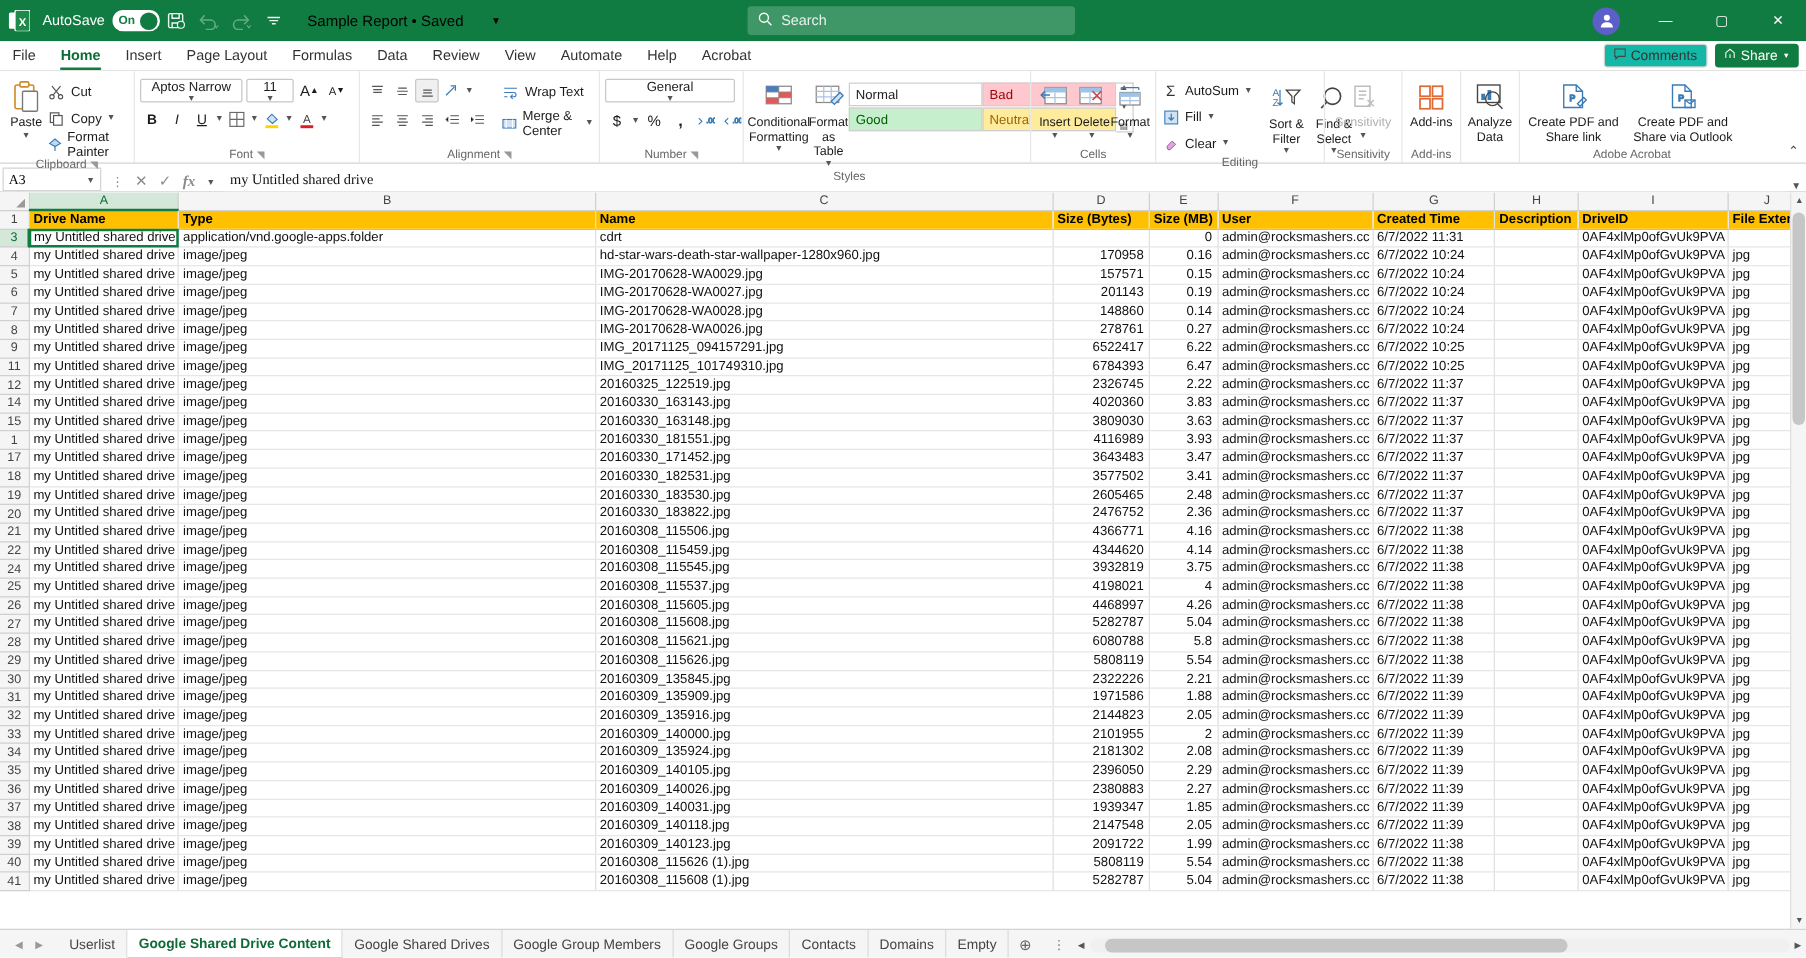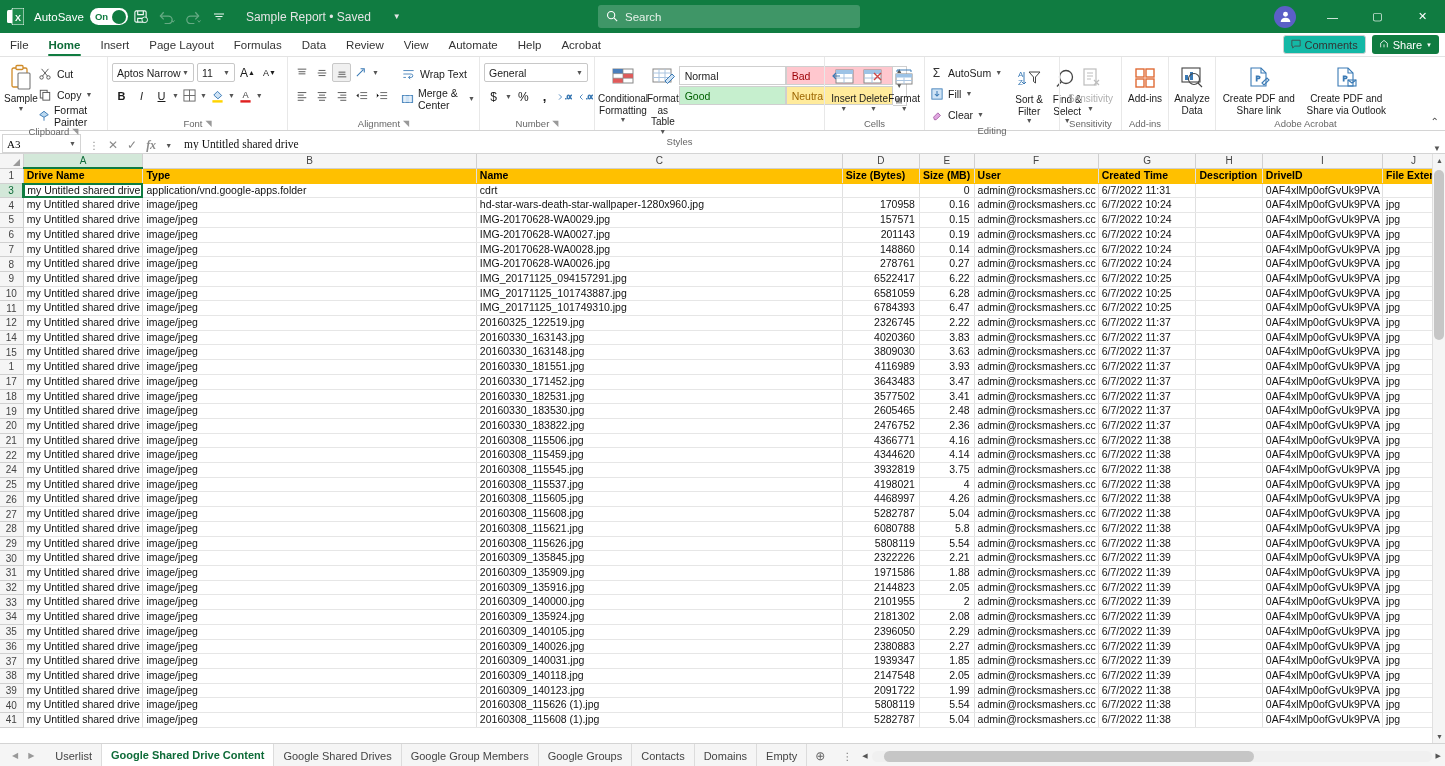--- a/index.html
+++ b/index.html
@@ -32,21 +32,21 @@
   }
   .toggle .on-txt {
     font-size: 9.5px; color: #107C41; font-weight: 600; margin-left: 5px;
   }
   .tb-icon {
     width: 26px; height: 33px; display: flex; align-items: center; justify-content: center;
     opacity: .95;
   }
   .tb-icon.dim { opacity: .45; }
   .doc-title {
-    margin-left: 14px; font-size: 12px; color: #e5e5e5;
+    margin-left: 14px; font-size: 12px; color: #000000;
     display: flex; align-items: center; gap: 22px; white-space: nowrap;
   }
   .searchbar {
     position: absolute; left: 598px; top: 5px;
     width: 262px; height: 23px;
     background: rgba(255,255,255,0.20);
     border-radius: 3px;
     display: flex; align-items: center; gap: 7px;
     padding: 0 8px;
   }
@@ -119,20 +119,21 @@
   .bigbtn .ico { height: 30px; display:flex; align-items:center; justify-content:center; }
   .smallrow { display: flex; align-items: center; gap: 4px; height: 21px; font-size: 10.5px; }
   .smallrow .ico { width: 15px; display:flex; align-items:center; justify-content:center; }
   .chev { font-size: 7px; color: #555; }
 
   
   .fontbox {
     height: 19px; border: 1px solid #c8c8c8; background: #fff; border-radius: 2px;
     display: flex; align-items: center; padding: 0 4px; font-size: 10.5px;
     justify-content: space-between;
+    flex-direction: column;
   }
   .fmtbtn {
     width: 19px; height: 19px; display: flex; align-items: center; justify-content: center;
     border-radius: 2px; font-size: 11px;
   }
 
   
   .stylecell {
     width: 107px; height: 19px; font-size: 10.5px;
     display: flex; align-items: center; padding: 0 5px;
@@ -362,21 +363,21 @@
   <div class="rgroup" style="width:107px">
     <div class="rgroup-body">
       <div class="bigbtn">
         <span class="ico">
           <svg width="26" height="28" viewBox="0 0 26 28">
               <rect x="4" y="4" width="15" height="19" rx="1.5" fill="#fff" stroke="#d08b28" stroke-width="1.3"></rect>
               <rect x="8" y="1.5" width="7" height="4" rx="1" fill="#fff" stroke="#d08b28" stroke-width="1.3"></rect>
               <rect x="10" y="9" width="12" height="16" rx="1" fill="#fff" stroke="#777" stroke-width="1.1"></rect>
             </svg>
         </span>
-        <span>Sample</span>
+        <span>Paste</span>
         <span class="chev">▼</span>
       </div>
       <div style="display:flex;flex-direction:column;padding-top:2px">
         <div class="smallrow">
           <span class="ico">
             <svg width="12" height="12" viewBox="0 0 14 14" fill="none" stroke="#555" stroke-width="1.1">
                 <circle cx="3" cy="11" r="2"></circle>
                 <circle cx="11" cy="11" r="2"></circle>
                 <path d="M4 9.5L11 1M10 9.5L3 1"></path>
               </svg>
@@ -972,33 +973,20 @@
           <td class="cell">IMG_20171125_094157291.jpg</td>
           <td class="cell num">6522417</td>
           <td class="cell num">6.22</td>
           <td class="cell">admin@rocksmashers.cc</td>
           <td class="cell">6/7/2022 10:25</td>
           <td class="cell"></td>
           <td class="cell">0AF4xlMp0ofGvUk9PVA</td>
           <td class="cell">jpg</td>
         </tr>
         <tr>
-          <td class="rowhead">10</td>
-          <td class="cell">my Untitled shared drive</td>
-          <td class="cell">image/jpeg</td>
-          <td class="cell">IMG_20171125_101743887.jpg</td>
-          <td class="cell num">6581059</td>
-          <td class="cell num">6.28</td>
-          <td class="cell">admin@rocksmashers.cc</td>
-          <td class="cell">6/7/2022 10:25</td>
-          <td class="cell"></td>
-          <td class="cell">0AF4xlMp0ofGvUk9PVA</td>
-          <td class="cell">jpg</td>
-        </tr>
-        <tr>
           <td class="rowhead">11</td>
           <td class="cell">my Untitled shared drive</td>
           <td class="cell">image/jpeg</td>
           <td class="cell">IMG_20171125_101749310.jpg</td>
           <td class="cell num">6784393</td>
           <td class="cell num">6.47</td>
           <td class="cell">admin@rocksmashers.cc</td>
           <td class="cell">6/7/2022 10:25</td>
           <td class="cell"></td>
           <td class="cell">0AF4xlMp0ofGvUk9PVA</td>

